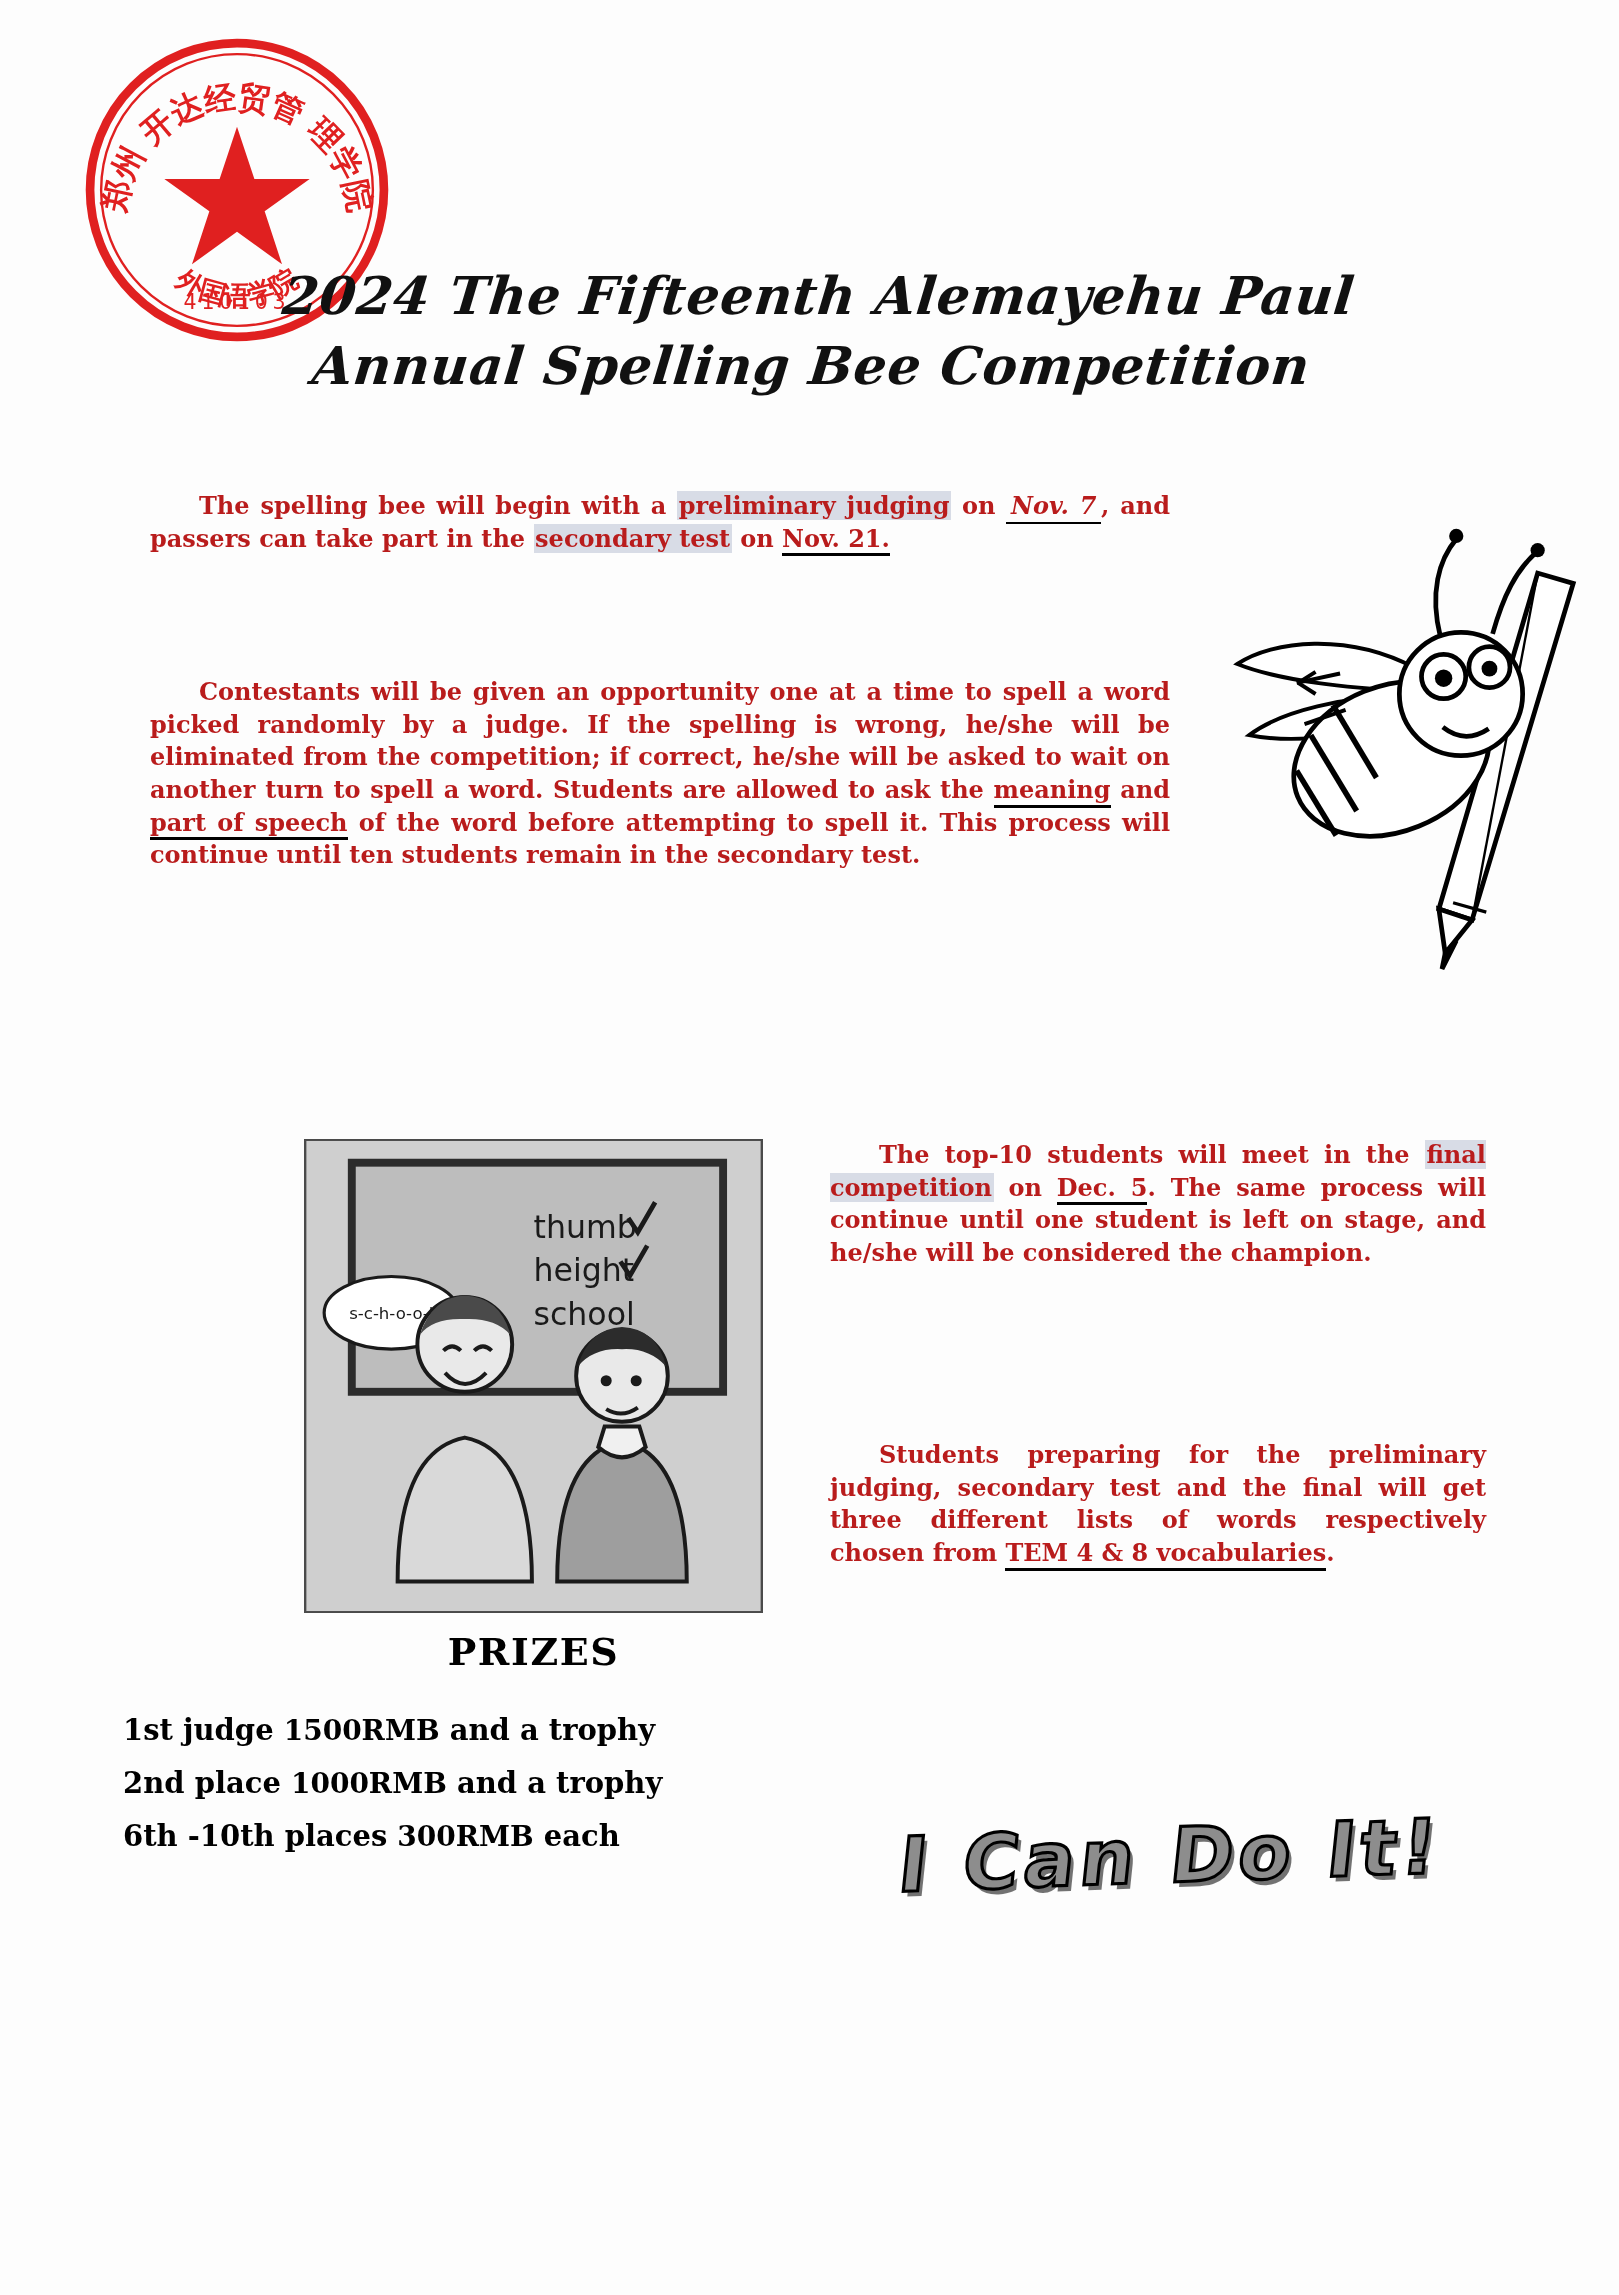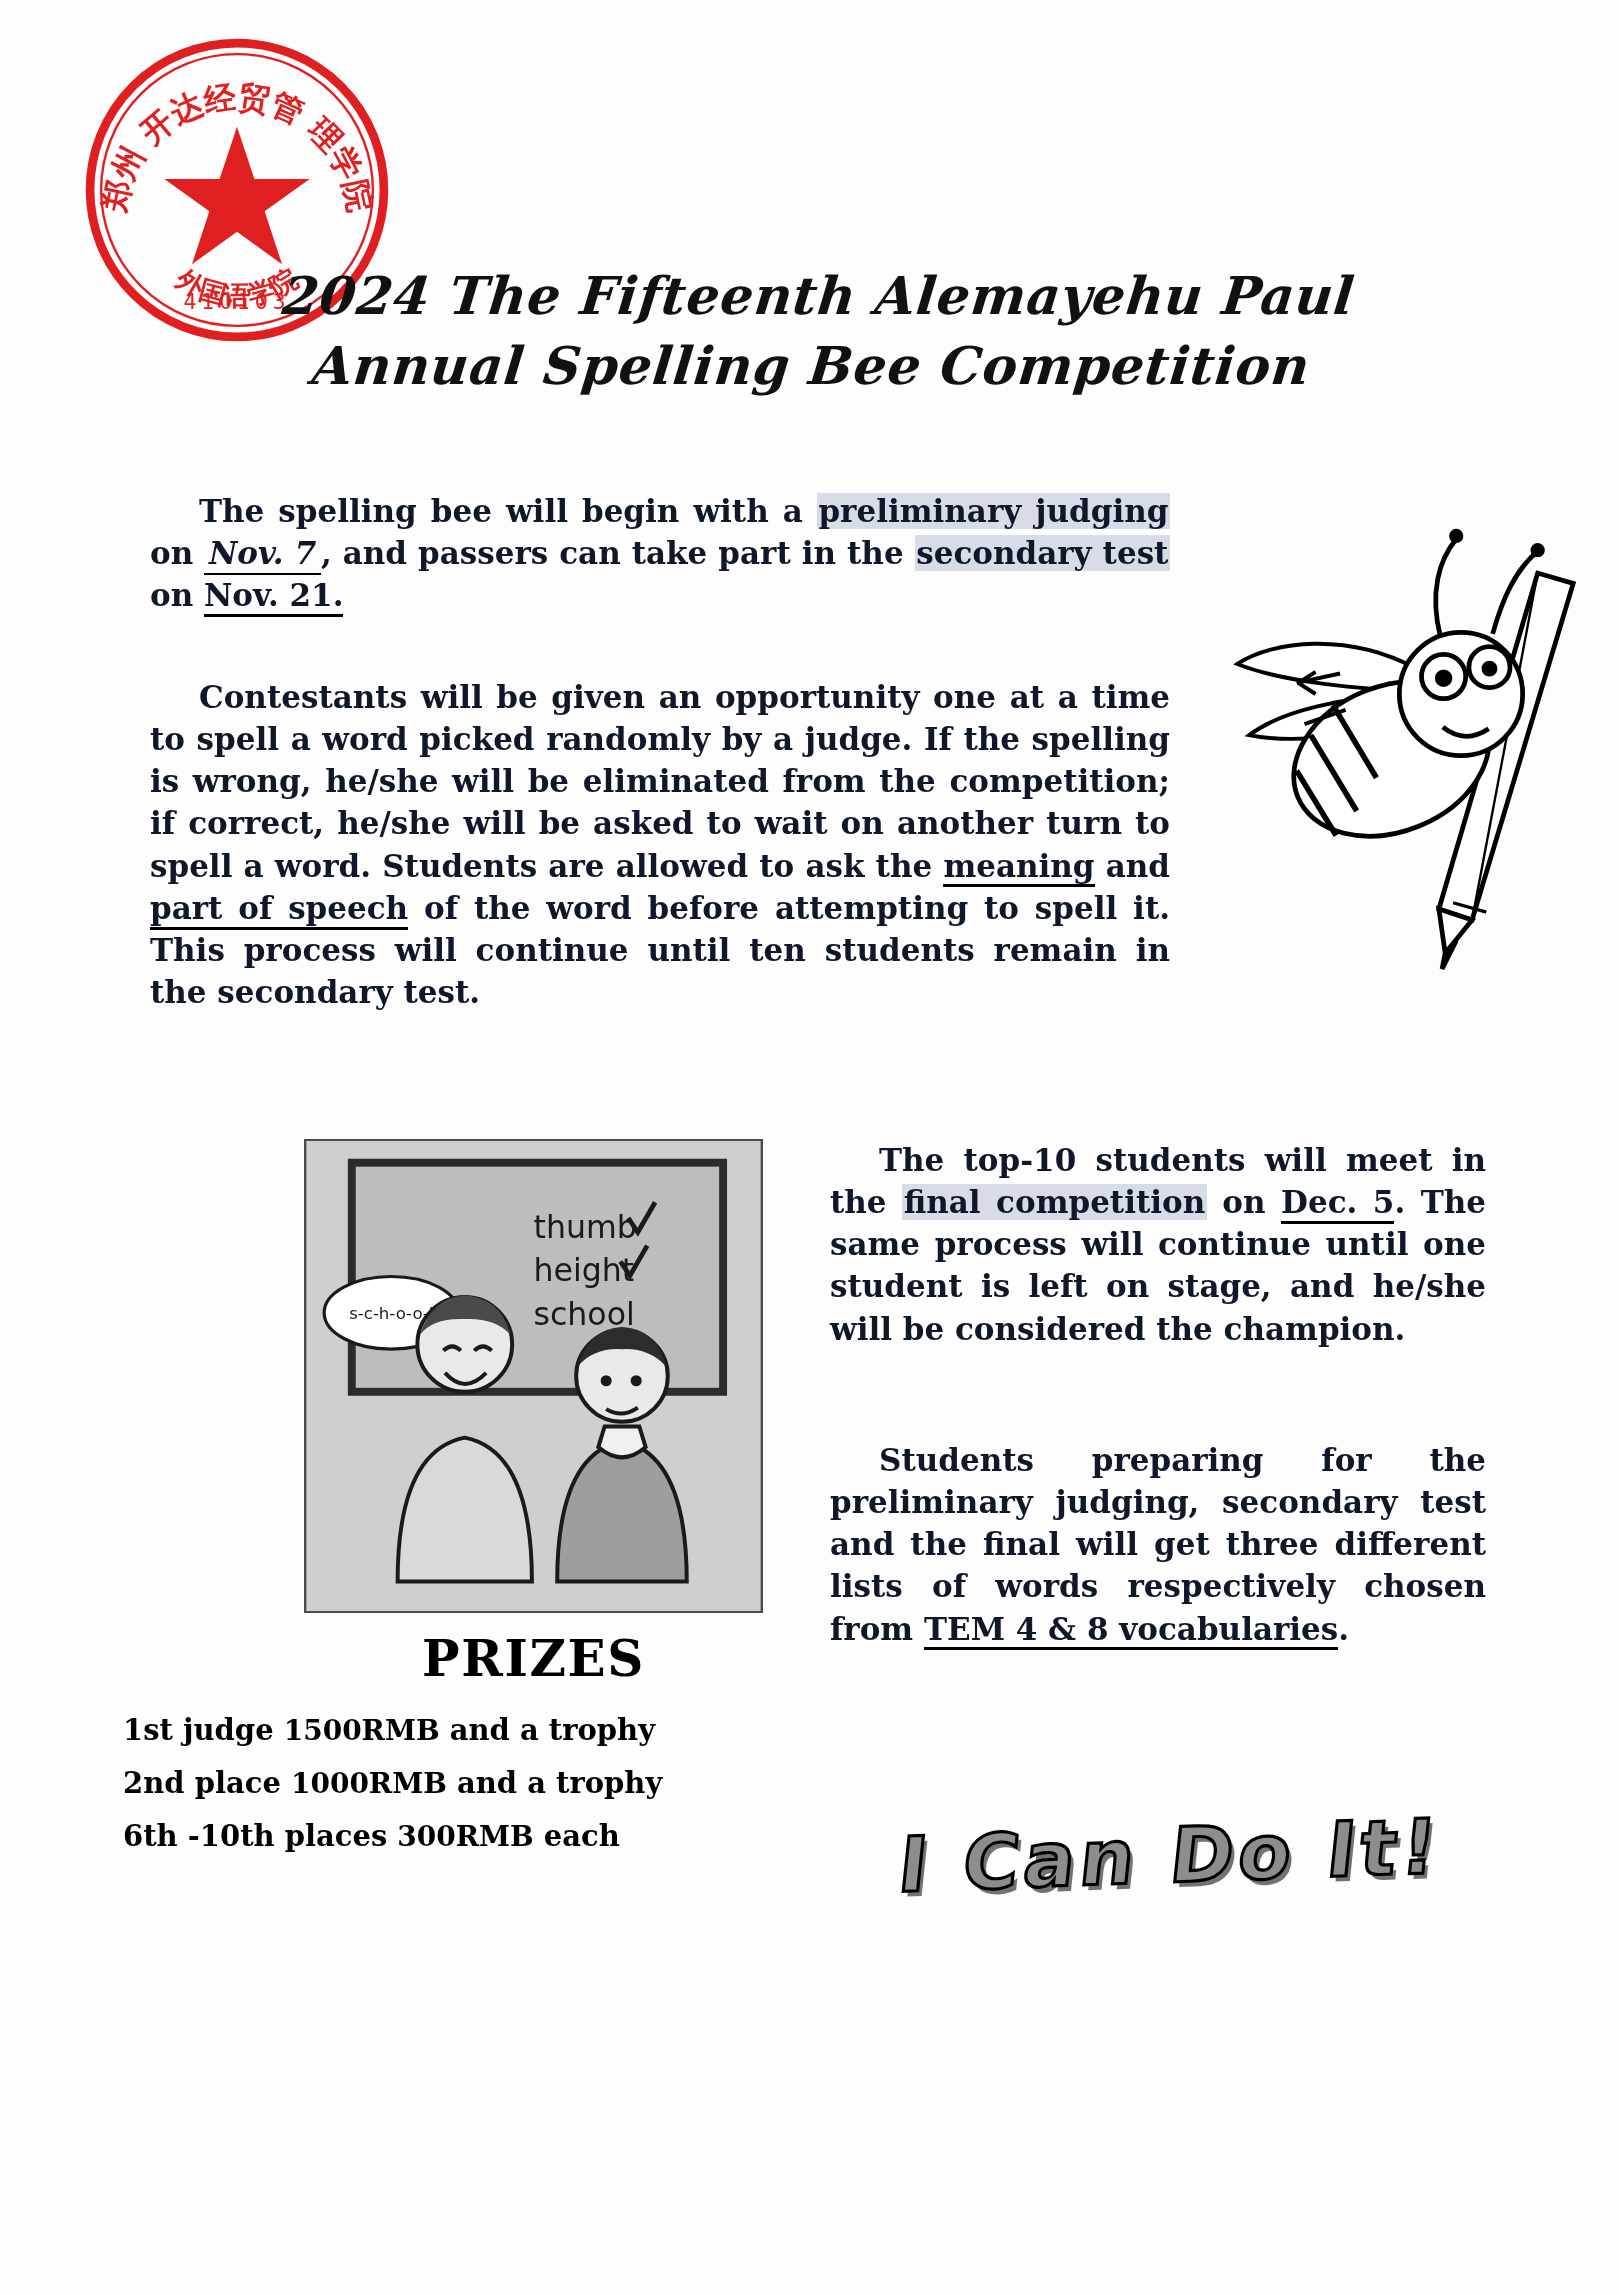--- a/index.html
+++ b/index.html
@@ -47,24 +47,24 @@
     letter-spacing: 0.8px;
     color: #111;
     transform: skewX(-6deg);
   }
   .title .line { display: block; white-space: nowrap; }
 
   
   .para {
     font-family: "DejaVu Serif", serif;
     font-weight: 700;
-    font-size: 31px;
+    font-size: 24px;
     line-height: 1.36;
     text-align: justify;
-    color: #0f172a;
+    color: #b91c1c;
   }
   .para .indent { display: inline-block; width: 49px; }
 
   .hl {
     background: #d8dce6;
     padding: 0 1.6px;
   }
   .u-thick { border-bottom: 3.2px solid #000; padding-bottom: 0.8px; }
   .hand {
     font-family: "DejaVu Serif", serif;
@@ -120,21 +120,21 @@
 
   
   .prizes-title {
     position: absolute;
     left: 304px;
     top: 1629px;
     width: 459px;
     text-align: center;
     font-family: "DejaVu Serif", serif;
     font-weight: 700;
-    font-size: 50px;
+    font-size: 38px;
     letter-spacing: 1.6px;
   }
   .prizes-list {
     position: absolute;
     left: 123px;
     top: 1704px;
     width: 680px;
     font-family: "DejaVu Serif", serif;
     font-weight: 700;
     font-size: 29px;

